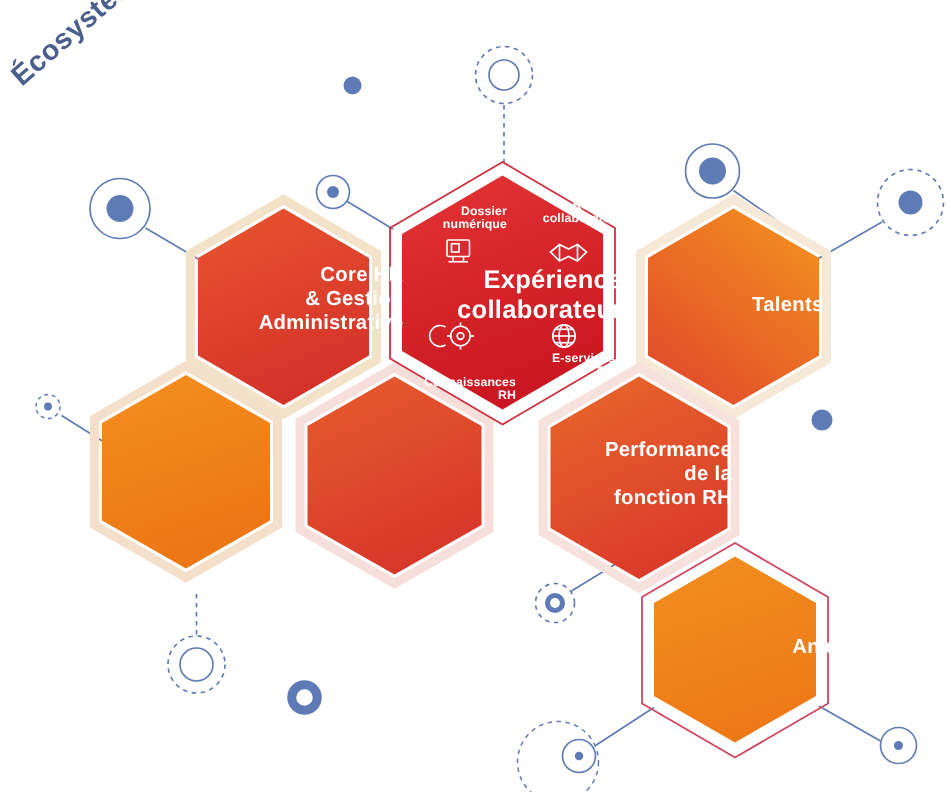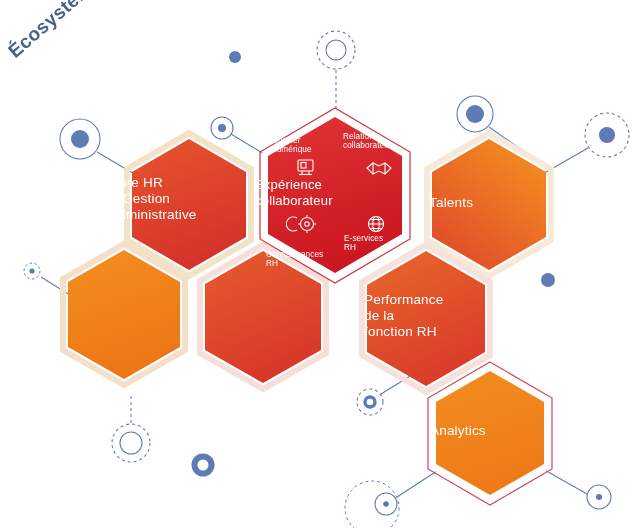--- a/index.html
+++ b/index.html
@@ -19,33 +19,33 @@
   }
   #scene {
     position: absolute;
     left: 0;
     top: 0;
     width: 634px;
     height: 528px;
   }
   .hex-label {
     position: absolute;
-    text-align: left;
+    text-align: right;
     color: #ffffff;
-    font-weight: normal;
+    font-weight: bold;
     line-height: 1.18;
     letter-spacing: 0.2px;
     pointer-events: none;
     white-space: pre-line;
   }
   .hex-label.main {
     font-size: 13.5px;
   }
   .hex-label.center-title {
-    font-size: 13px;
+    font-size: 17px;
     line-height: 1.2;
   }
   .hex-label.sub {
     font-size: 8.2px;
     line-height: 1.12;
     letter-spacing: 0.1px;
   }
   .title-eco {
     position: absolute;
     left: 4px;
@@ -242,15 +242,15 @@
 RH</div>
 
   <div class="hex-label main" style="left:429px; top:195px; width:120px;">Talents</div>
 
 
 
   <div class="hex-label main" style="left:364px; top:292px; width:124px;">Performance
 de la
 fonction RH</div>
 
-  <div class="hex-label main" style="left:430px; top:423px; width:120px;">Analytics</div>
+  <div class="hex-label main" style="left:430px; top:423px; width:120px;padding-left:40px;">Analytics</div>
 
 </div>
 
 </body></html>

